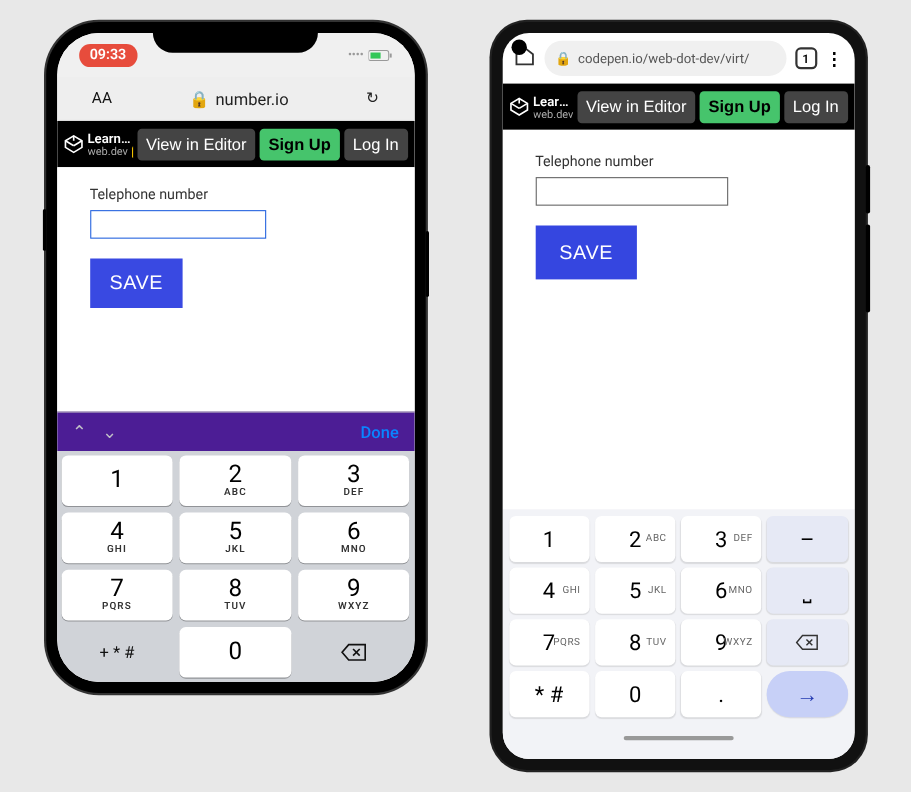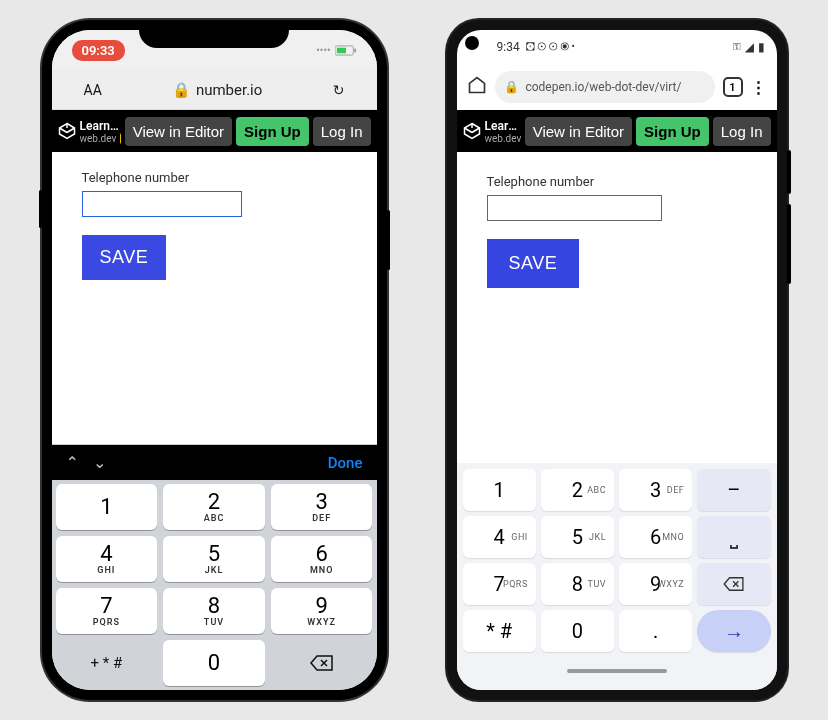--- a/index.html
+++ b/index.html
@@ -10,21 +10,21 @@
       justify-content: center;
       align-items: flex-start;
       gap: 60px;
       padding: 20px;
       min-height: 720px;
     }
 
     
     .phone-ios {
       width: 345px;
-      height: 680px;
+      height: 610px;
       background: #000;
       border-radius: 48px;
       padding: 10px;
       position: relative;
       box-shadow: 0 0 0 2px #333;
     }
     .phone-ios .screen {
       width: 100%;
       height: 100%;
       background: #fff;
@@ -132,21 +132,21 @@
       padding: 12px 18px;
       font-size: 18px;
       letter-spacing: 0.5px;
       cursor: pointer;
     }
     .save-btn.android { padding: 14px 22px; background: #3546e0; }
 
     
     .ios-kb-accessory {
       height: 36px;
-      background: #000000;
+      background: #4c1d95;
       display: flex;
       justify-content: space-between;
       align-items: center;
       padding: 0 14px;
       border-top: 1px solid #ccc;
     }
     .ios-kb-nav { display: flex; gap: 14px; color: #c0c0c7; }
     .ios-kb-done { color: #0a84ff; font-size: 15px; font-weight: 500; }
 
     
@@ -424,29 +424,20 @@
         </div>
       </div>
 
   </div>
 </div>
 
 <div class="phone-android">
   <div class="camera-hole"></div>
   <div class="screen">
 
-    <div class="android-status-bar">
-      <span>9:34</span>
-      <span style="font-size:10px;">🖸 ⊙ ⊙ ⦿ •</span>
-      <span class="android-status-right">
-        <span style="font-size:10px;">⚿</span>
-        <span>◢</span>
-        <span>▮</span>
-      </span>
-    </div>
 
     <div class="android-browser-bar">
       <span>
         <svg class="android-home-icon" viewBox="0 0 24 24" fill="none" stroke="#333" stroke-width="2">
             <path d="M3 10 L12 3 L21 10 L21 21 L3 21 Z"></path>
           </svg>
       </span>
       <div class="android-url-pill">
         <span>🔒</span>
         <span>codepen.io/web-dot-dev/virt/</span>

